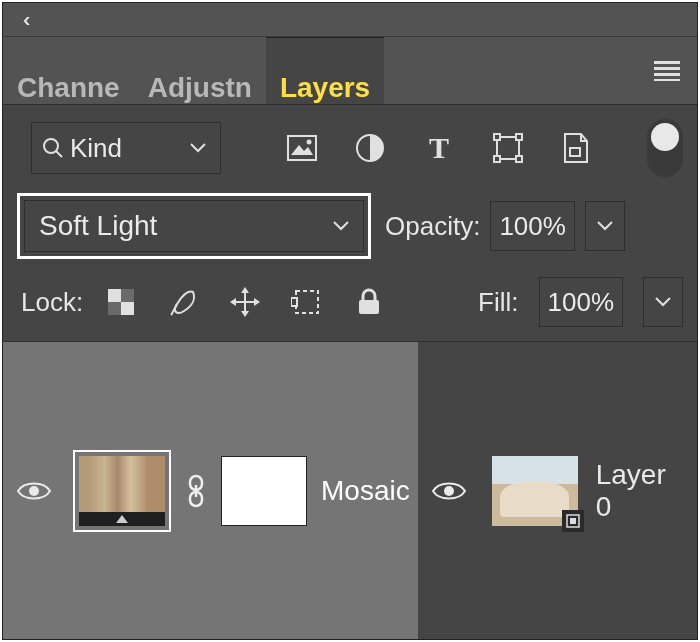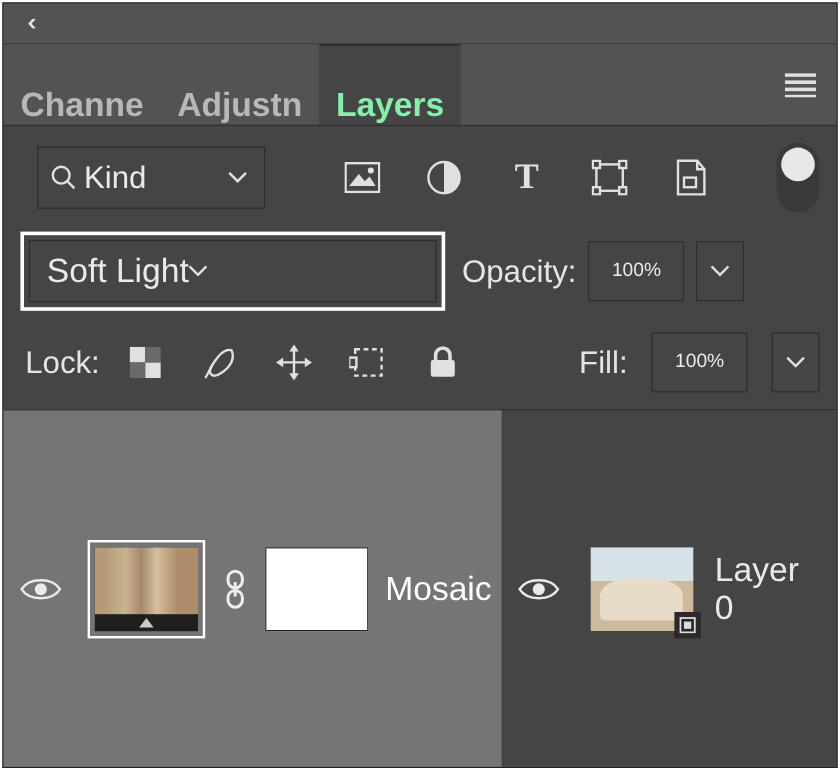--- a/index.html
+++ b/index.html
@@ -47,21 +47,21 @@
     align-items: flex-end;
     color: #b8b8b8;
     font-size: 28px;
     font-weight: 600;
     cursor: default;
     overflow: hidden;
     white-space: nowrap;
   }
   .tab.active {
     background: #454545;
-    color: #86efac;
+    color: #fde047;
     font-weight: 700;
     border-top: 1px solid #222;
   }
   .tab-fill { flex: 1; background: #535353; }
   .menu-icon {
     width: 60px;
     display: flex;
     align-items: center;
     justify-content: center;
     color: #e0e0e0;
@@ -129,37 +129,38 @@
     gap: 10px;
   }
   .highlight-box {
     border: 3px solid #ffffff;
     padding: 4px;
     display: flex;
   }
   .blend-select {
     display: flex;
     align-items: center;
+    justify-content: space-between;
     width: 340px;
     height: 52px;
     padding: 0 14px;
     border: 1px solid #2d2d2d;
     background: #454545;
     color: #eaeaea;
     font-size: 28px;
   }
   .label { color: #e6e6e6; font-size: 26px; margin-left: 4px; }
   .val-box {
     display: flex; align-items: center; justify-content: center;
     height: 50px;
     padding: 0 8px;
     border: 1px solid #2d2d2d;
     background: #454545;
     color: #eaeaea;
-    font-size: 16px;
+    font-size: 26px;
     min-width: 80px;
   }
   .chev-box {
     width: 40px; height: 50px;
     display: flex; align-items: center; justify-content: center;
     border: 1px solid #2d2d2d;
     color: #e0e0e0;
     font-size: 20px;
   }
 

